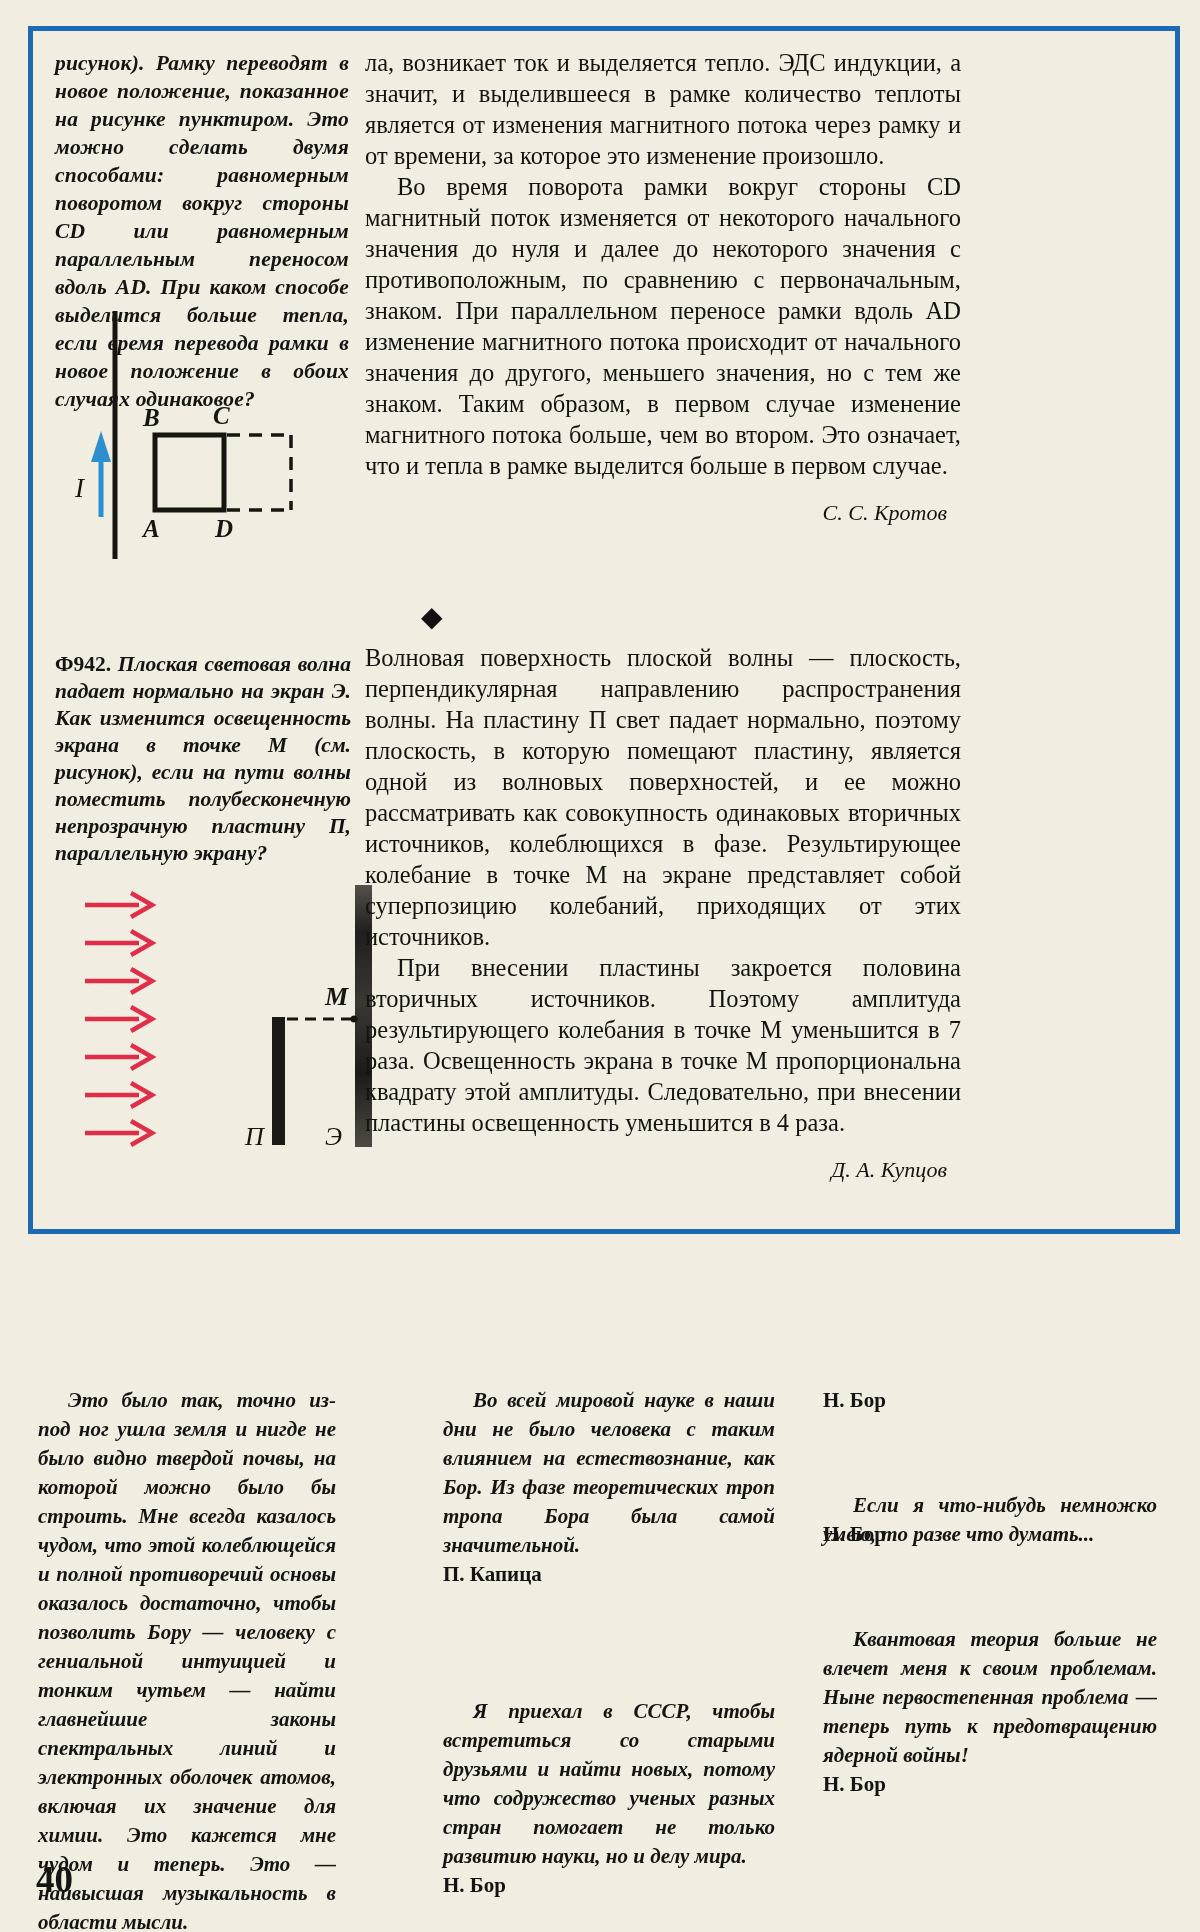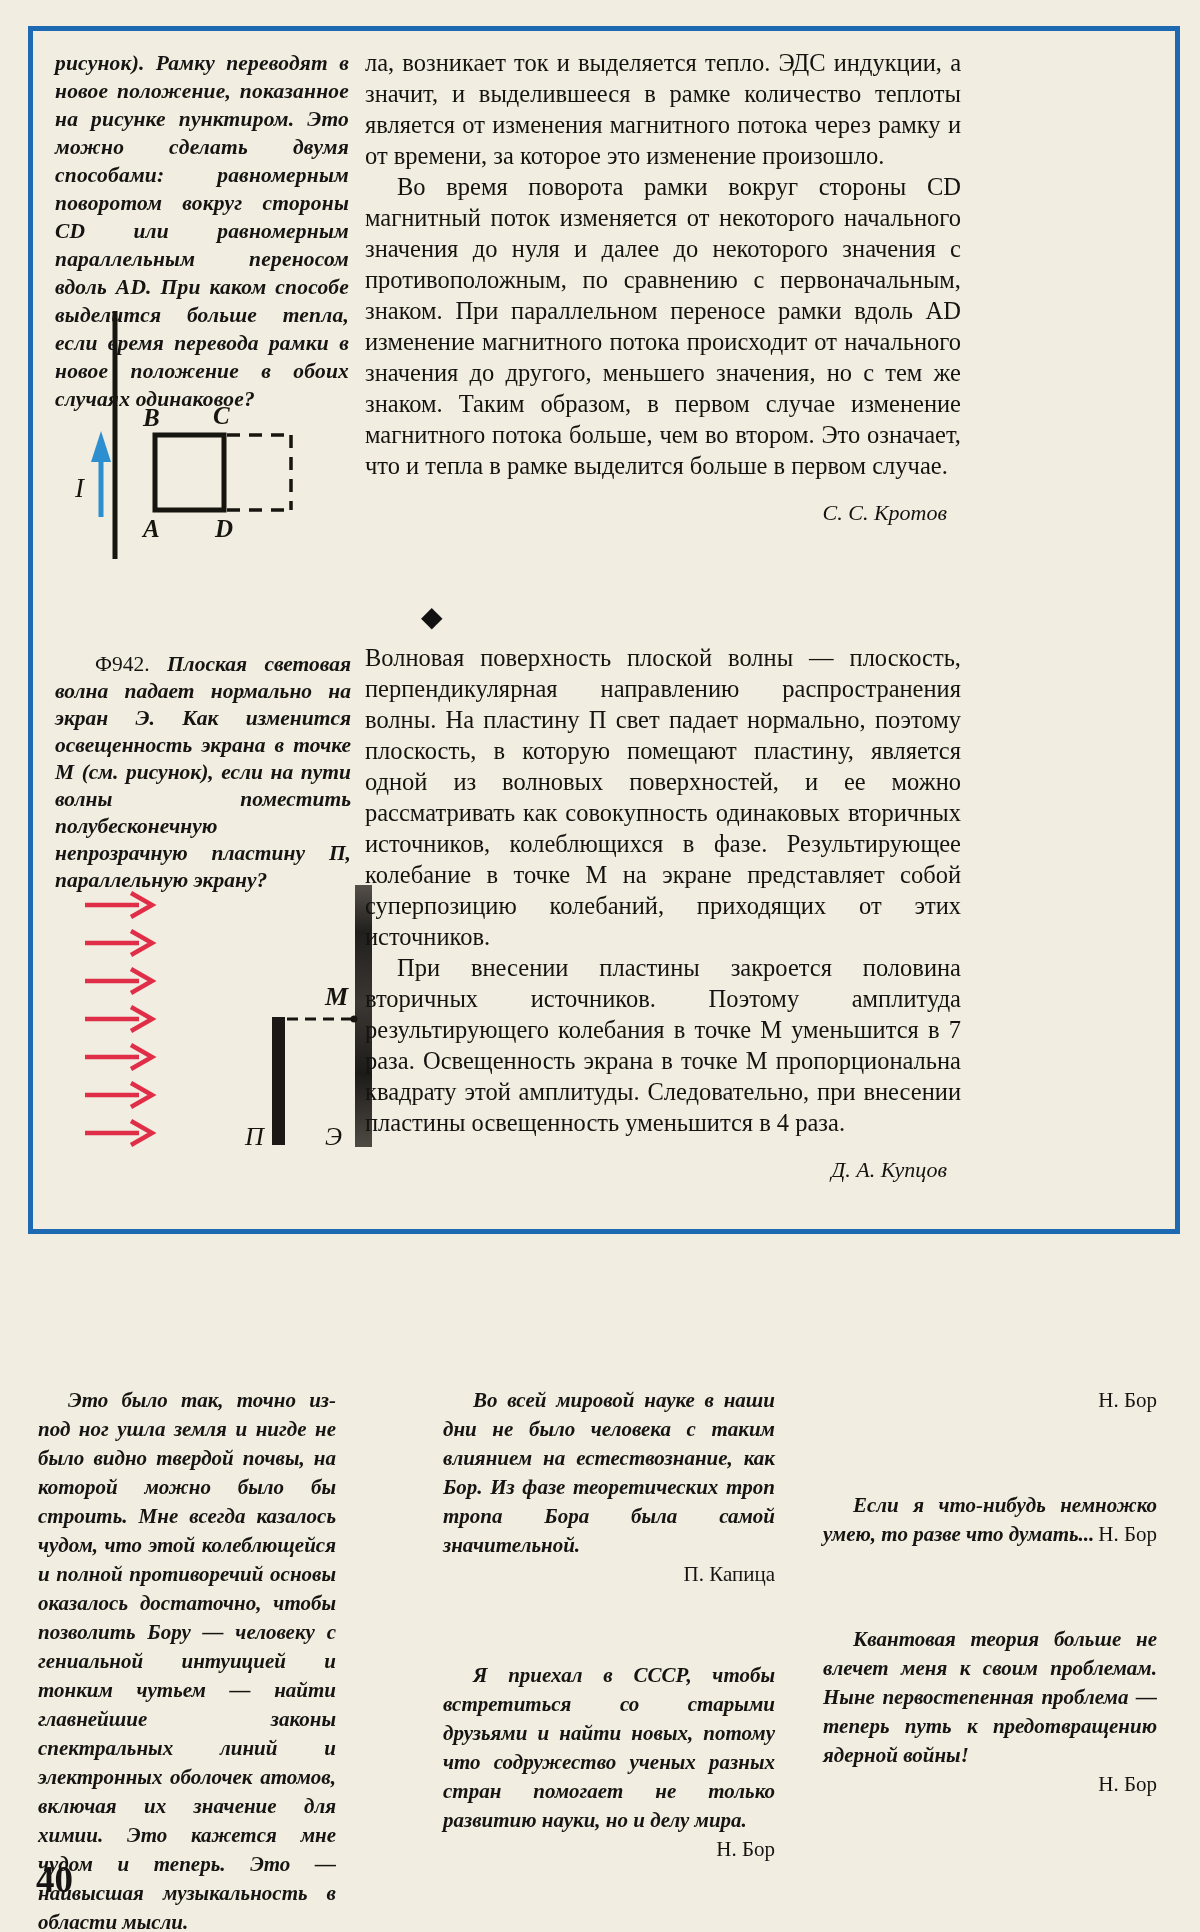--- a/index.html
+++ b/index.html
@@ -15,40 +15,40 @@
     border:5px solid #1d6ab3; background:#f1ede0;
   }
   .col-problem {
     position:absolute; left:22px; top:18px; width:294px;
     font-style:italic; font-weight:700; font-size:21.5px; line-height:28px;
     text-align:justify; letter-spacing:.2px;
   }
   .f942 { position:absolute; left:22px; top:620px; width:296px;
     font-style:italic; font-weight:700; font-size:21.5px; line-height:27px;
     text-align:justify; }
-  .f942 .plabel { font-style:normal; font-weight:400;margin-left:40px; }
+  .f942 .plabel { font-style:normal; font-weight:700; }
   .col-solution {
     position:absolute; left:332px; top:16px; width:596px;
     font-size:24.5px; line-height:31px; text-align:justify; color:#151310;
   }
   .col-solution p.indent { text-indent:32px; }
   .sig-italic { text-align:right; font-style:italic; font-size:22px;
     line-height:30px; margin-top:17px; padding-right:14px; font-weight:400; }
   .diamond-sep { margin:74px 0 10px 56px; font-size:28px; line-height:30px; color:#111; }
   .fig { position:absolute; }
   .fig1 { left:24px; top:274px; }
   .fig2 { left:24px; top:848px; }
   
   .quote-col { position:absolute; font-style:italic; font-weight:700;
     font-size:21px; line-height:29px; text-align:justify; }
   .quote-col .q { text-indent:30px; }
-  .sig-roman { font-style:normal; font-weight:400; text-align:right;
+  .sig-roman { font-style:normal; font-weight:700; text-align:left;
     text-indent:0; line-height:29px; }
   .sig-sameline { margin-top:-29px; }
-  .gap-lg { margin-top:72px; }
+  .gap-lg { margin-top:108px; }
   .gap-md { margin-top:76px; }
   .qc1 { left:38px;  top:1386px; width:298px; }
   .qc2 { left:443px; top:1386px; width:332px; }
   .qc3 { left:823px; top:1386px; width:334px; }
   .page-number { position:absolute; left:36px; top:1858px;
     font-weight:700; font-size:37px; }
   svg text { font-family:"Liberation Serif", serif; }
 </style>
 </head>
 <body>

